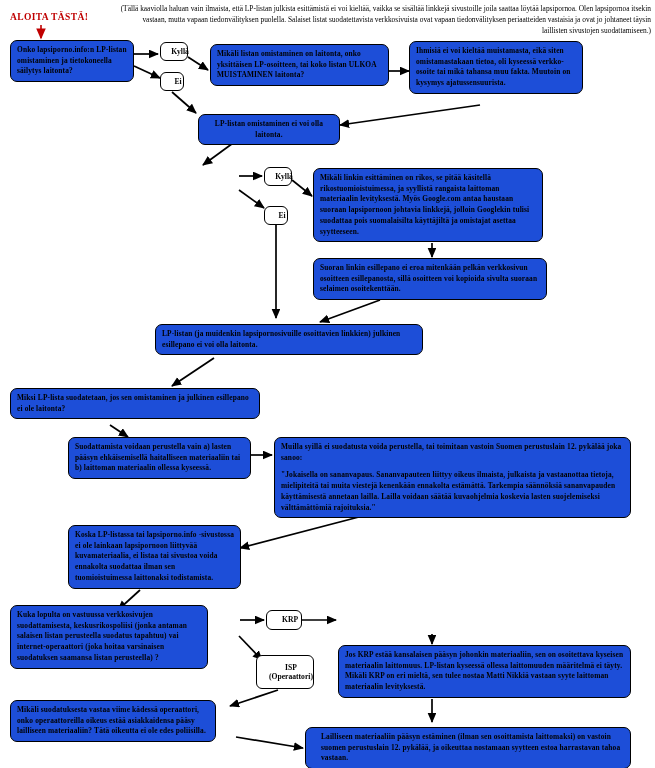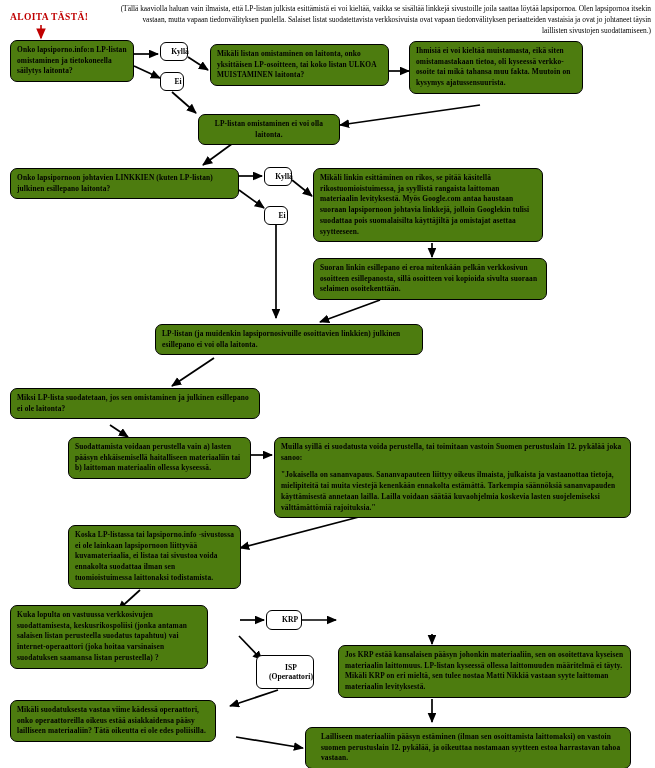--- a/index.html
+++ b/index.html
@@ -9,21 +9,21 @@
     color:#000;
   }
   #canvas{position:absolute;inset:0;width:655px;height:768px;}
   svg.arrows{position:absolute;left:0;top:0;width:655px;height:768px;pointer-events:none;}
 
   .node{
     position:absolute;
     box-sizing:border-box;
     border:1px solid #000;
     border-radius:7px;
-    background:#4d7c0f;
+    background:#1d4ed8;
     padding:4px 6px;
     font-size:7.4px;
     line-height:1.45;
     font-weight:bold;
     letter-spacing:.02em;
     text-align:left;
   }
   .pill{
     position:absolute;
     box-sizing:border-box;
@@ -129,21 +129,20 @@
 
   <div class="node" style="left:10px;top:40px;width:124px;">Onko lapsiporno.info:n LP-listan omistaminen ja tietokoneella säilytys laitonta?</div>
   <div class="pill" style="left:160px;top:42px;width:28px;height:19px;">Kyllä</div>
   <div class="pill" style="left:160px;top:72px;width:24px;height:19px;">Ei</div>
 
   <div class="node" style="left:210px;top:44px;width:179px;">Mikäli listan omistaminen on laitonta, onko yksittäisen LP-osoitteen, tai koko listan ULKOA MUISTAMINEN laitonta?</div>
   <div class="node" style="left:409px;top:41px;width:174px;">Ihmisiä ei voi kieltää muistamasta, eikä siten omistamastakaan tietoa, oli kyseessä verkko-osoite tai mikä tahansa muu fakta. Muutoin on kysymys ajatussensuurista.</div>
 
   <div class="node center" style="left:198px;top:114px;width:142px;">LP-listan omistaminen ei voi olla laitonta.</div>
 
-  <div class="node" style="left:10px;top:168px;width:229px;">Onko lapsipornoon johtavien LINKKIEN (kuten LP-listan) julkinen esillepano laitonta?</div>
   <div class="pill" style="left:264px;top:167px;width:28px;height:19px;">Kyllä</div>
   <div class="pill" style="left:264px;top:206px;width:24px;height:19px;">Ei</div>
 
   <div class="node" style="left:313px;top:168px;width:230px;">Mikäli linkin esittäminen on rikos, se pitää käsitellä rikostuomioistuimessa, ja syyllistä rangaista laittoman materiaalin levityksestä. Myös Google.com antaa haustaan suoraan lapsipornoon johtavia linkkejä, jolloin Googlekin tulisi suodattaa pois suomalaisilta käyttäjiltä ja omistajat asettaa syytteeseen.</div>
   <div class="node" style="left:313px;top:258px;width:234px;">Suoran linkin esillepano ei eroa mitenkään pelkän verkkosivun osoitteen esillepanosta, sillä osoitteen voi kopioida sivulta suoraan selaimen osoitekenttään.</div>
 
   <div class="node" style="left:155px;top:324px;width:268px;">LP-listan (ja muidenkin lapsipornosivuille osoittavien linkkien) julkinen esillepano ei voi olla laitonta.</div>
 
   <div class="node" style="left:10px;top:388px;width:250px;">Miksi LP-lista suodatetaan, jos sen omistaminen ja julkinen esillepano ei ole laitonta?</div>
 

